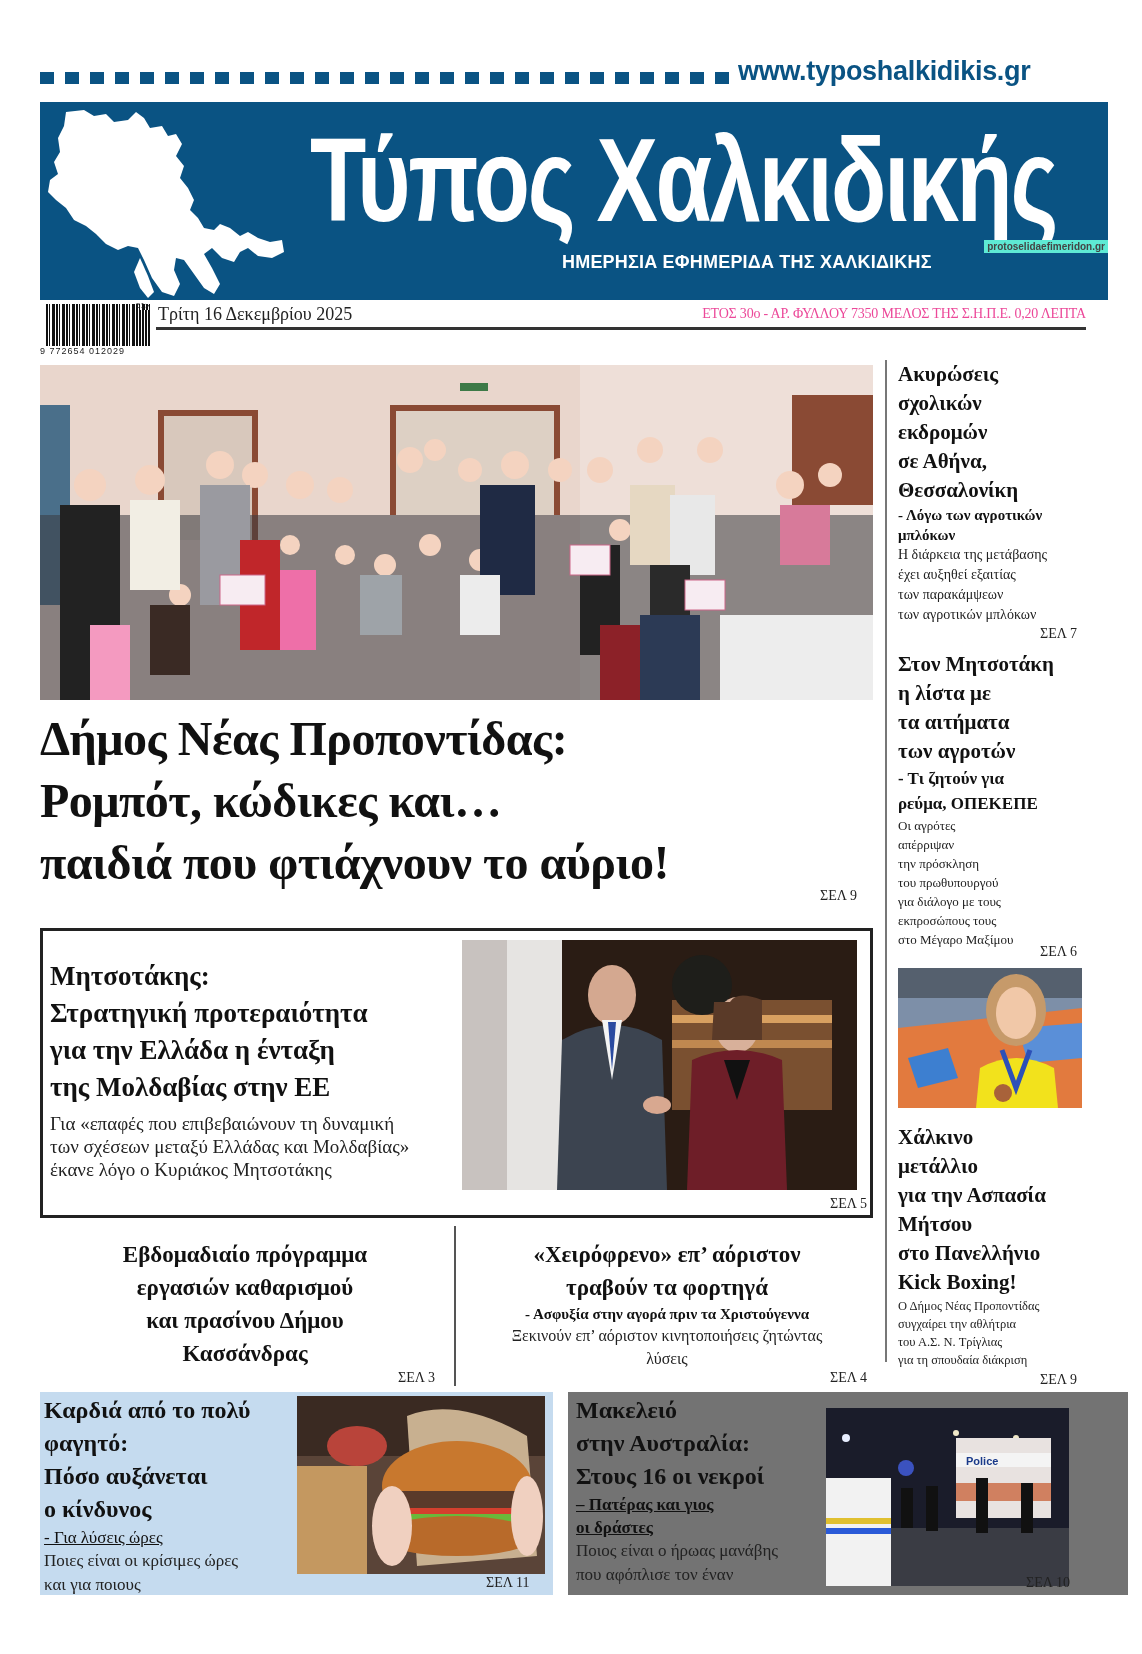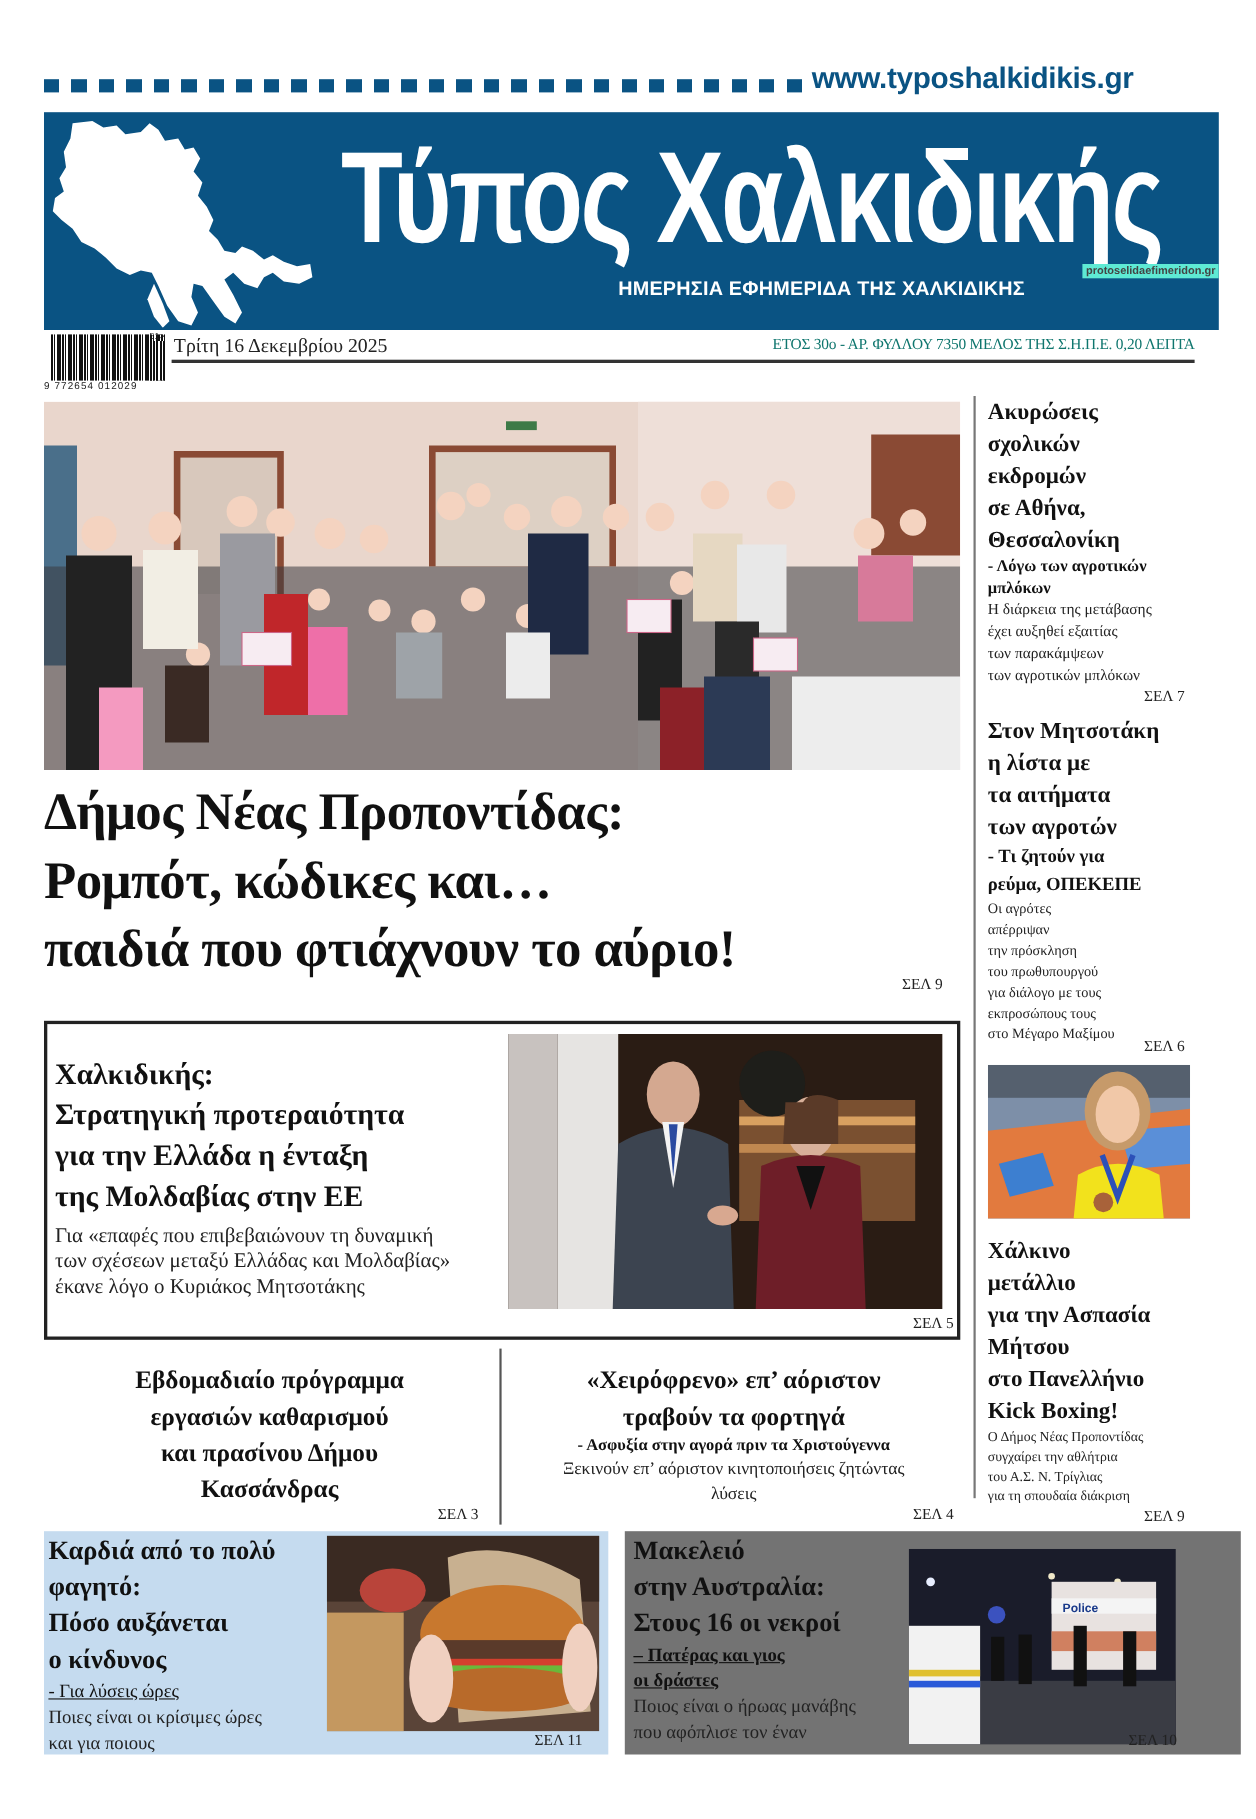--- a/index.html
+++ b/index.html
@@ -25,21 +25,21 @@
     font-family: "Liberation Sans", "DejaVu Sans", sans-serif; padding: 1px 3px; font-weight: bold; }
 
   
   .barcode { left: 46px; top: 304px; width: 104px; height: 42px;
     background: repeating-linear-gradient(90deg, #111 0 2px, #fff 2px 3px, #111 3px 4px, #fff 4px 6px, #111 6px 9px, #fff 9px 10px); }
   .barcode2 { left: 136px; top: 310px; width: 14px; height: 36px;
     background: repeating-linear-gradient(90deg, #111 0 2px, #fff 2px 3px); }
   .barcode-num { left: 40px; top: 346px; font-size: 9px; font-family: "Liberation Sans", sans-serif; color: #222; letter-spacing: 1px; }
   .barcode-sup { left: 136px; top: 301px; font-size: 8px; font-family: "Liberation Sans", sans-serif; }
   .date { left: 158px; top: 304px; font-size: 18px; color: #222; }
-  .issue { right: 56px; top: 306px; font-size: 14px; color: #0f766e; letter-spacing: -0.2px; }
+  .issue { right: 56px; top: 306px; font-size: 14px; color: #ec4899; letter-spacing: -0.2px; }
   .date-rule { left: 156px; top: 327px; width: 930px; height: 3px; background: #333; }
 
   
   .main-photo { left: 40px; top: 365px; width: 833px; height: 335px; overflow: hidden; }
   .main-headline { left: 40px; top: 708px; width: 840px; font-weight: bold; font-size: 48px;
     line-height: 62px; color: #111; letter-spacing: -0.5px; }
   .sel { font-size: 14px; color: #222; font-family: "Liberation Serif", serif; }
 
   
   .right-rule { left: 885px; top: 360px; width: 2px; height: 1002px; background: #777; }
@@ -225,21 +225,21 @@
   <div class="rc-head">Kick Boxing!</div>
   <div class="rc-body-sm" style="font-size:12.5px;line-height:18px;">Ο Δήμος Νέας Προποντίδας</div>
   <div class="rc-body-sm" style="font-size:12.5px;line-height:18px;">συγχαίρει την αθλήτρια</div>
   <div class="rc-body-sm" style="font-size:12.5px;line-height:18px;">του Α.Σ. Ν. Τρίγλιας</div>
   <div class="rc-body-sm" style="font-size:12.5px;line-height:18px;">για τη σπουδαία διάκριση</div>
 </div>
 <div class="abs sel" style="left:1040px; top:1372px;">ΣΕΛ 9</div>
 
 <div class="abs box"></div>
 <div class="abs box-head">
-  <div>Χαλκιδικής:</div>
+  <div>Μητσοτάκης:</div>
   <div>Στρατηγική προτεραιότητα</div>
   <div>για την Ελλάδα η ένταξη</div>
   <div>της Μολδαβίας στην ΕΕ</div>
 </div>
 <div class="abs box-body">
   <div>Για «επαφές που επιβεβαιώνουν τη δυναμική</div>
   <div>των σχέσεων μεταξύ Ελλάδας και Μολδαβίας»</div>
   <div>έκανε λόγο ο Κυριάκος Μητσοτάκης</div>
 </div>
 <div class="abs box-photo">

